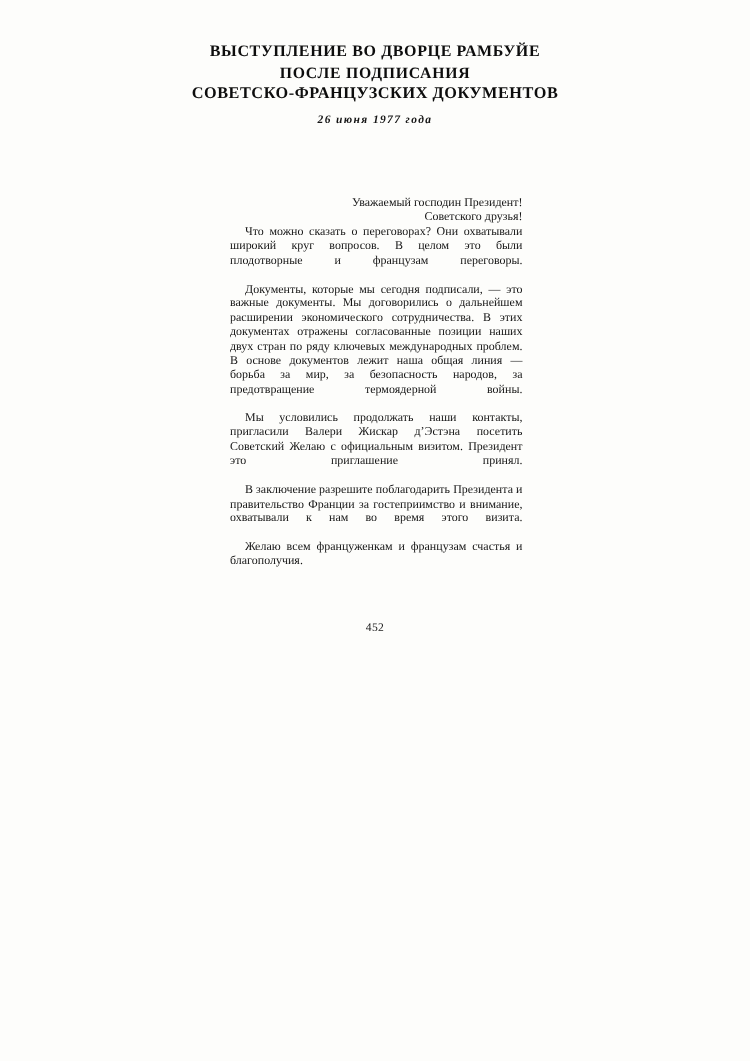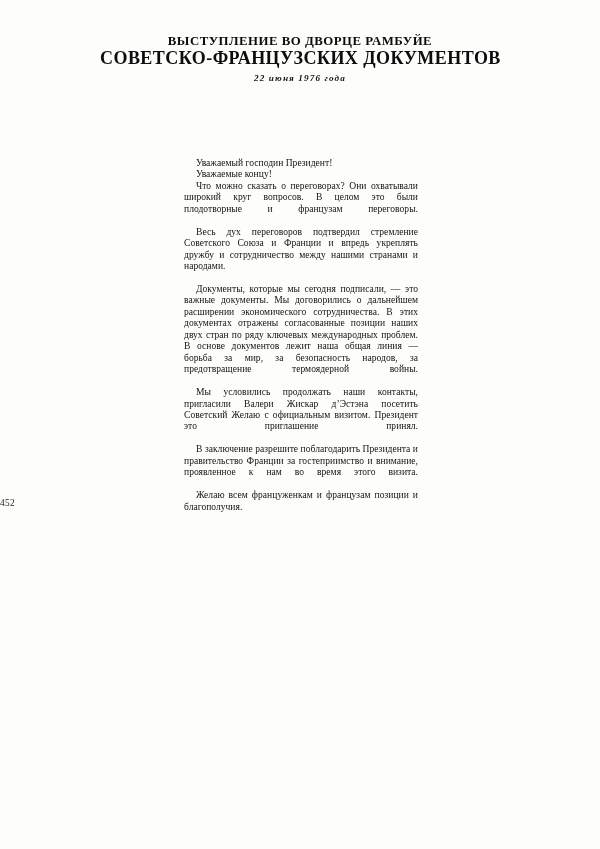--- a/index.html
+++ b/index.html
@@ -43,21 +43,21 @@
     font-family: "Liberation Serif", "DejaVu Serif", serif;
     font-weight: bold;
     font-size: 12.6px;
     letter-spacing: 0.55px;
     line-height: 16.5px;
     color: #0d0d0d;
     white-space: nowrap;
   }
   .title-line.l1 { font-size: 12.8px; letter-spacing: 0.5px; }
   .title-line.l2 { font-size: 12.6px; letter-spacing: 0.6px; }
-  .title-line.l3 { font-size: 18px; letter-spacing: 0.45px; }
+  .title-line.l3 { font-size: 13px; letter-spacing: 0.45px; }
 
   .title-date {
     margin-top: 7px;
     font-family: "Liberation Serif", "DejaVu Serif", serif;
     font-style: italic;
     font-weight: bold;
     font-size: 9.2px;
     letter-spacing: 1.1px;
     color: #151515;
   }
@@ -76,67 +76,66 @@
     font-size: 9.55px;
     line-height: 11.45px;
     color: #141414;
     text-align: justify;
     text-justify: inter-word;
     letter-spacing: 0.02px;
     -webkit-hyphens: none;
     hyphens: none;
   }
   .para.greet {
-    text-align: left;
+    text-align: right;
     text-indent: 0;
-    margin-left: 12px;
   }
   .para.indent {
     text-indent: 12px;
   }
   
   .para::after {
     content: "";
     display: inline-block;
     width: 100%;
   }
   .para.nolast::after { content: none; }
 
   
   .folio {
     position: absolute;
     left: 0;
     top: 498px;
     width: 600px;
-    text-align: left;
+    text-align: center;
     font-family: "Liberation Serif", "DejaVu Serif", serif;
     font-size: 9.3px;
     color: #1b1b1b;
     letter-spacing: 0.3px;
   }
 </style>
 </head>
 <body>
 
 <div class="page">
   <div class="page-inner">
 
     <div class="title-block">
       <div class="title-line l1">ВЫСТУПЛЕНИЕ ВО ДВОРЦЕ РАМБУЙЕ</div>
+      <div class="title-line l2">ПОСЛЕ ПОДПИСАНИЯ</div>
       <div class="title-line l3">СОВЕТСКО-ФРАНЦУЗСКИХ  ДОКУМЕНТОВ</div>
-      <div class="title-date">22 июня 1976 года</div>
+      <div class="title-date">26 июня 1977 года</div>
     </div>
 
     <div class="body-col">
       <p class="para greet nolast">Уважаемый господин Президент!</p>
-      <p class="para greet nolast">Уважаемые концу!</p>
+      <p class="para greet nolast">Советского друзья!</p>
       <p class="para indent">Что можно сказать о переговорах? Они охватывали широкий круг вопросов. В целом это были плодотворные и французам переговоры.</p>
-      <p class="para indent">Весь дух переговоров подтвердил стремление Советского Союза и Франции и впредь укреплять дружбу и сотрудничество между нашими странами и народами.</p>
       <p class="para indent">Документы, которые мы сегодня подписали, — это важные документы. Мы договорились о дальнейшем расширении экономического сотрудничества. В этих документах отражены согласованные позиции наших двух стран по ряду ключевых международных проблем. В основе документов лежит наша общая линия — борьба за мир, за безопасность народов, за предотвращение термоядерной войны.</p>
       <p class="para indent">Мы условились продолжать наши контакты, пригласили Валери Жискар д’Эстэна посетить Советский Желаю с официальным визитом. Президент это приглашение принял.</p>
-      <p class="para indent">В заключение разрешите поблагодарить Президента и правительство Франции за гостеприимство и внимание, проявленное к нам во время этого визита.</p>
-      <p class="para indent">Желаю всем француженкам и французам позиции и благополучия.</p>
+      <p class="para indent">В заключение разрешите поблагодарить Президента и правительство Франции за гостеприимство и внимание, охватывали к нам во время этого визита.</p>
+      <p class="para indent">Желаю всем француженкам и французам счастья и благополучия.</p>
     </div>
 
     <div class="folio">452</div>
 
   </div>
 </div>
 
 </body></html>

